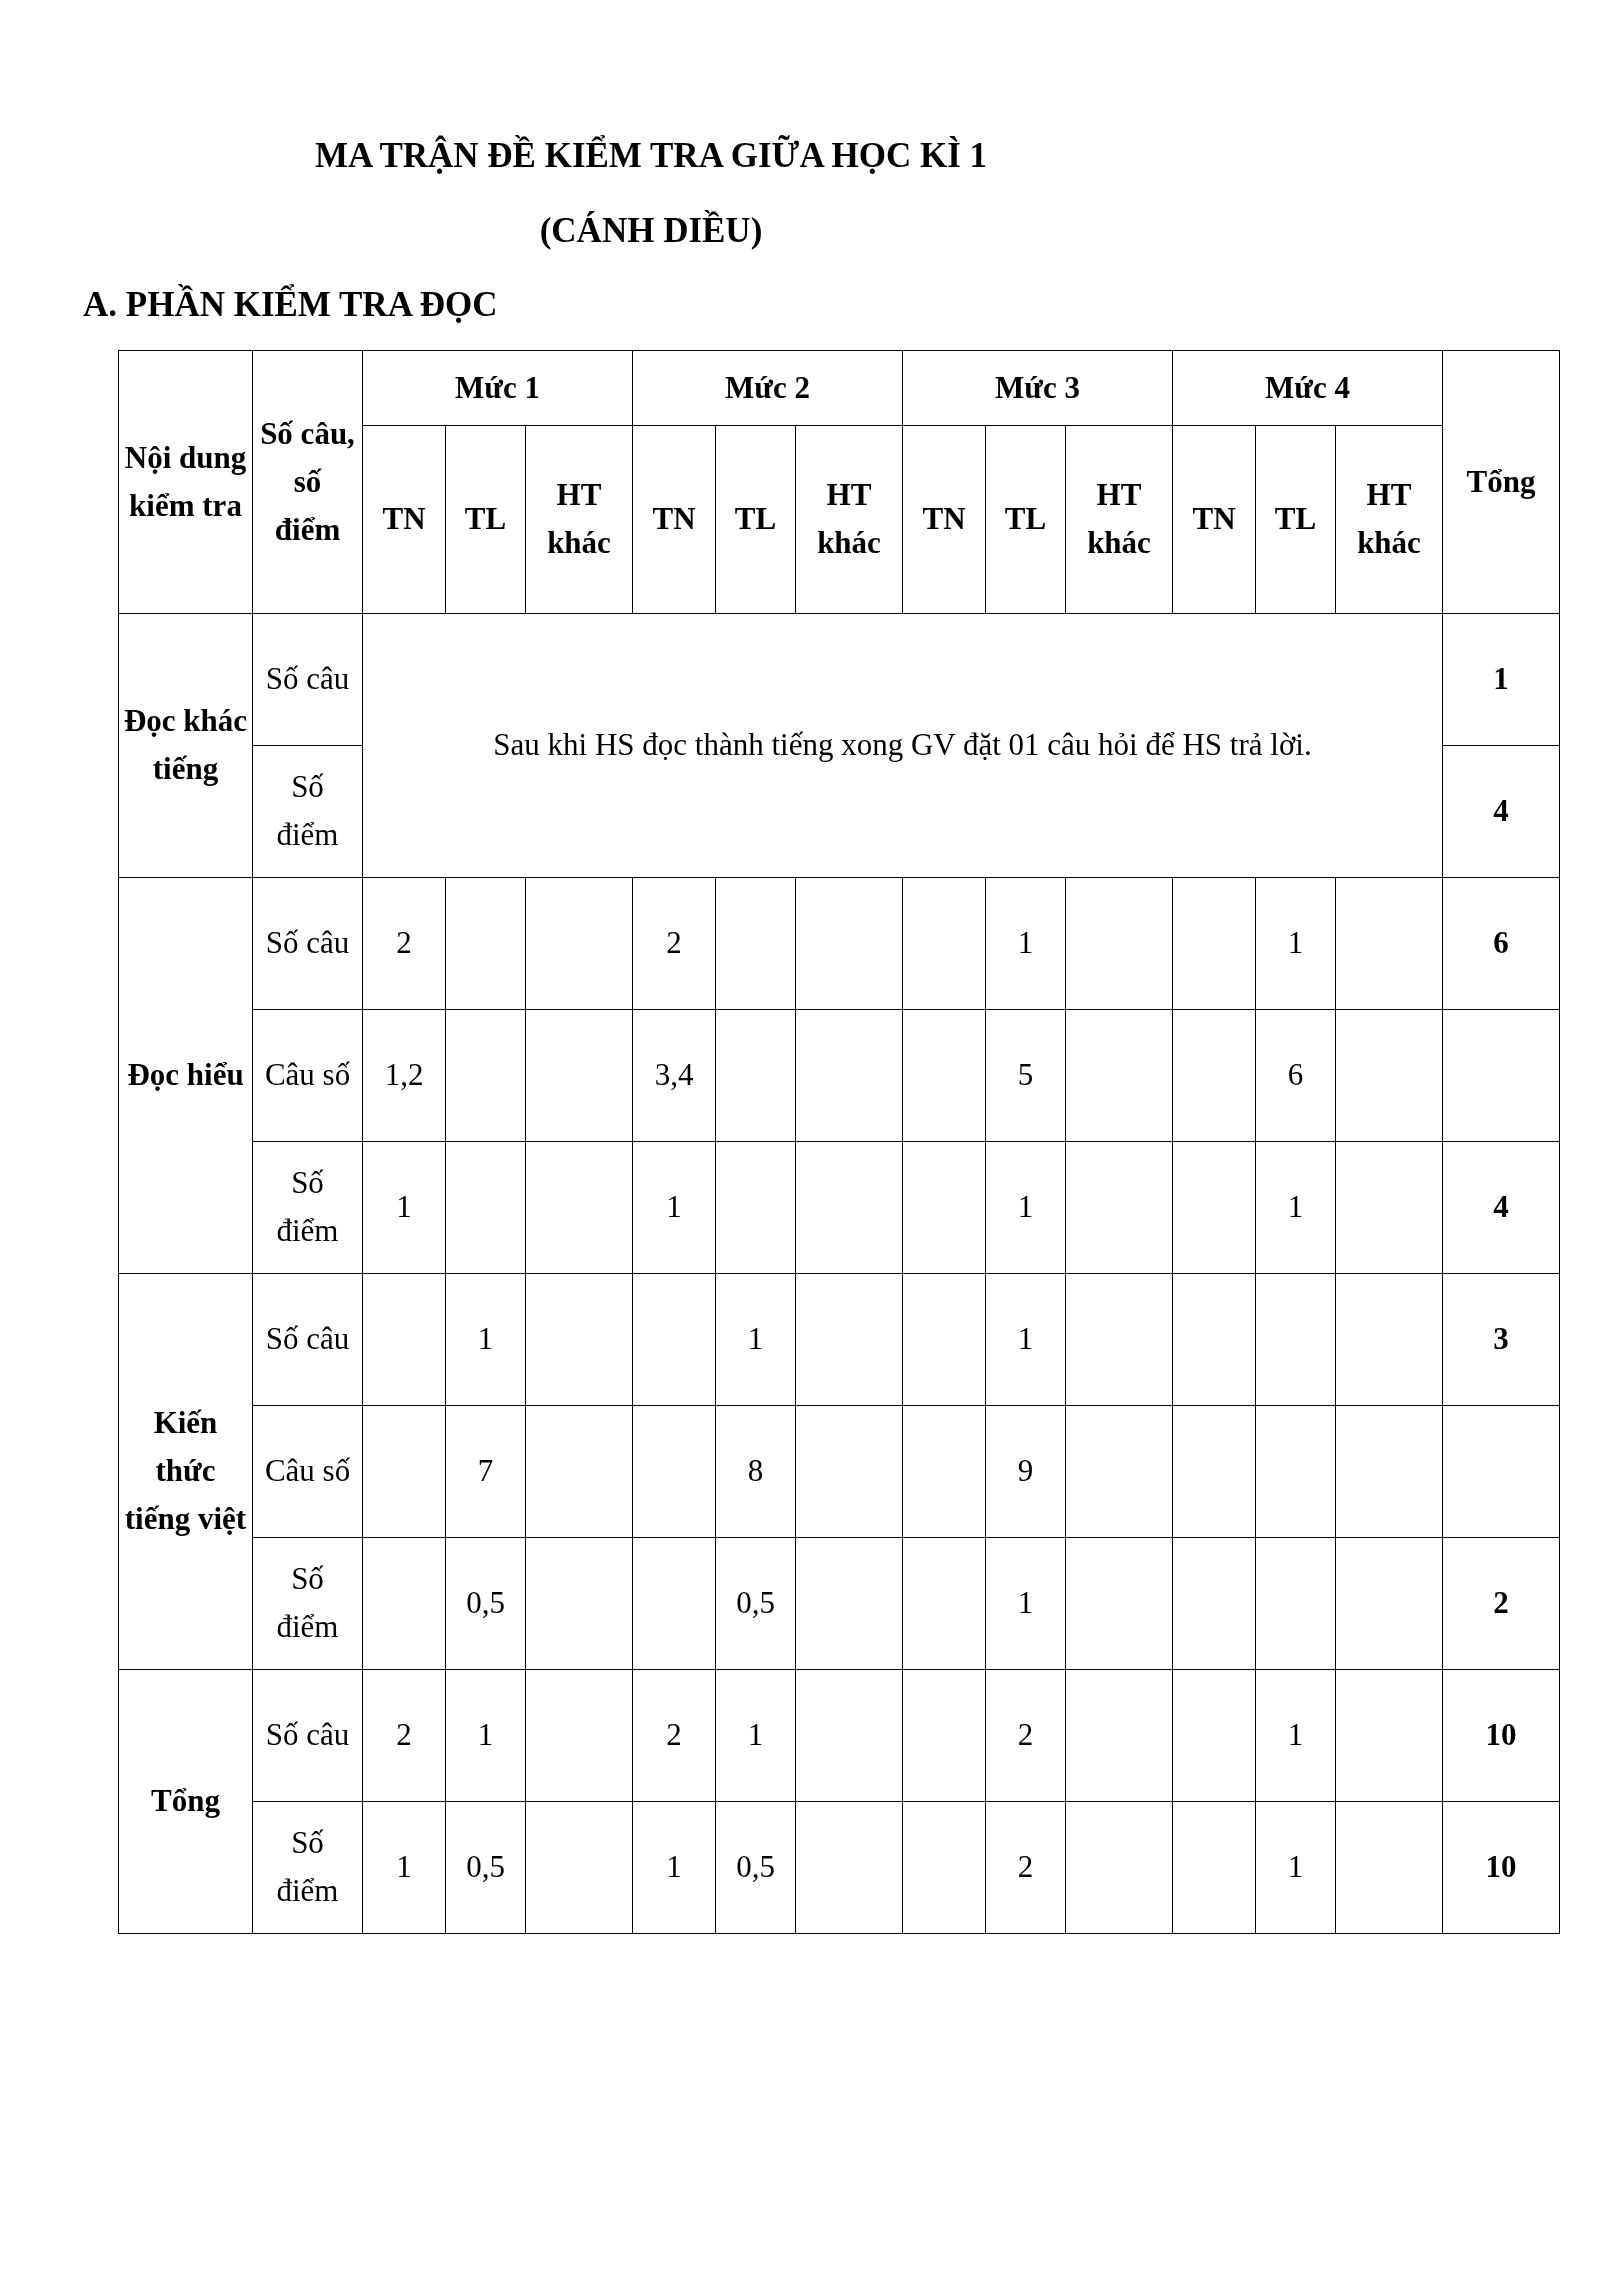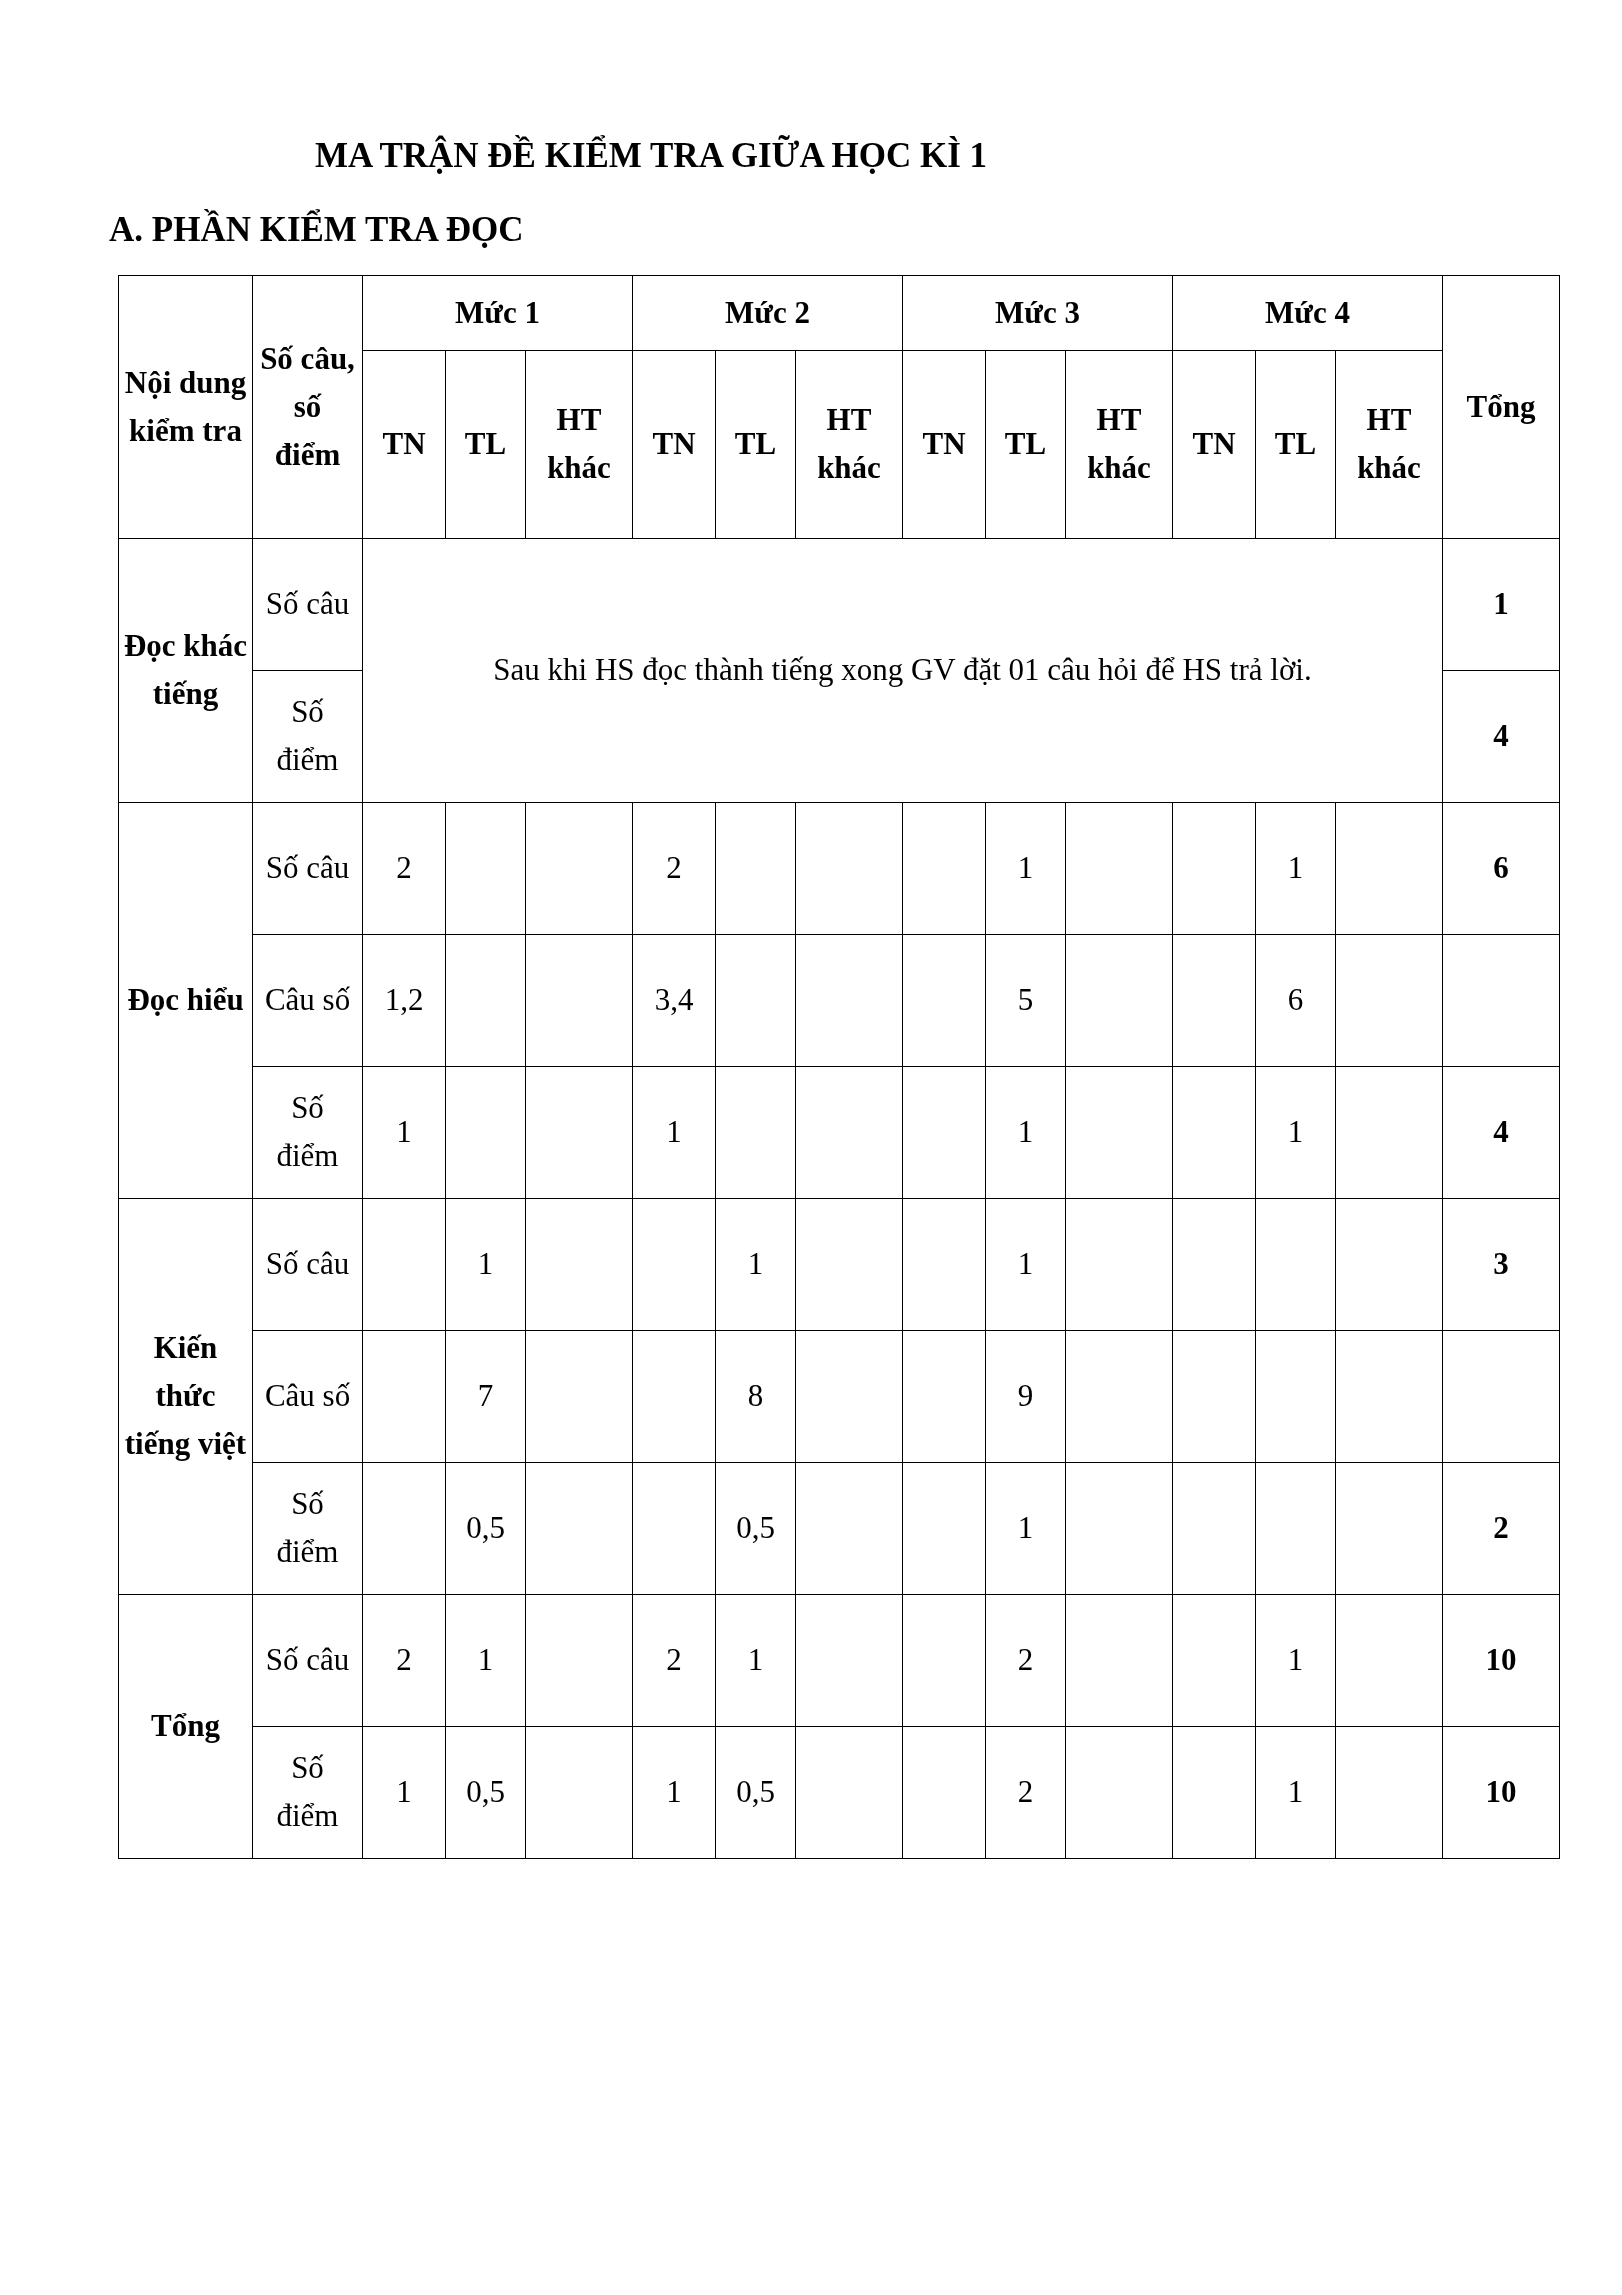--- a/index.html
+++ b/index.html
@@ -20,21 +20,21 @@
     padding-top: 118px;
     text-align: center;
   }
   .title {
     font-weight: bold;
     font-size: 35px;
     line-height: 75px;
   }
   .section-heading {
     margin-top: 12.6px;
-    margin-left: 109px;
+    margin-left: 83px;
     font-weight: bold;
     font-size: 35px;
     line-height: 47px;
   }
   table.matrix {
     border-collapse: collapse;
     table-layout: fixed;
     margin: 22px 0 0 118px;
     width: 1441px;
   }
@@ -64,20 +64,21 @@
     font-weight: normal;
   }
 </style>
 </head>
 <body>
 
 <div class="page">
 
   <div class="titles">
     <div class="title">MA TRẬN ĐỀ KIỂM TRA GIỮA HỌC KÌ 1</div>
+    <div class="title">(CÁNH DIỀU)</div>
   </div>
 
   <div class="section-heading">A. PHẦN KIỂM TRA ĐỌC</div>
 
   <table class="matrix">
     <colgroup>
       <col style="width:134px">
       <col style="width:110px">
       <col style="width:83px">
         <col style="width:80px">

